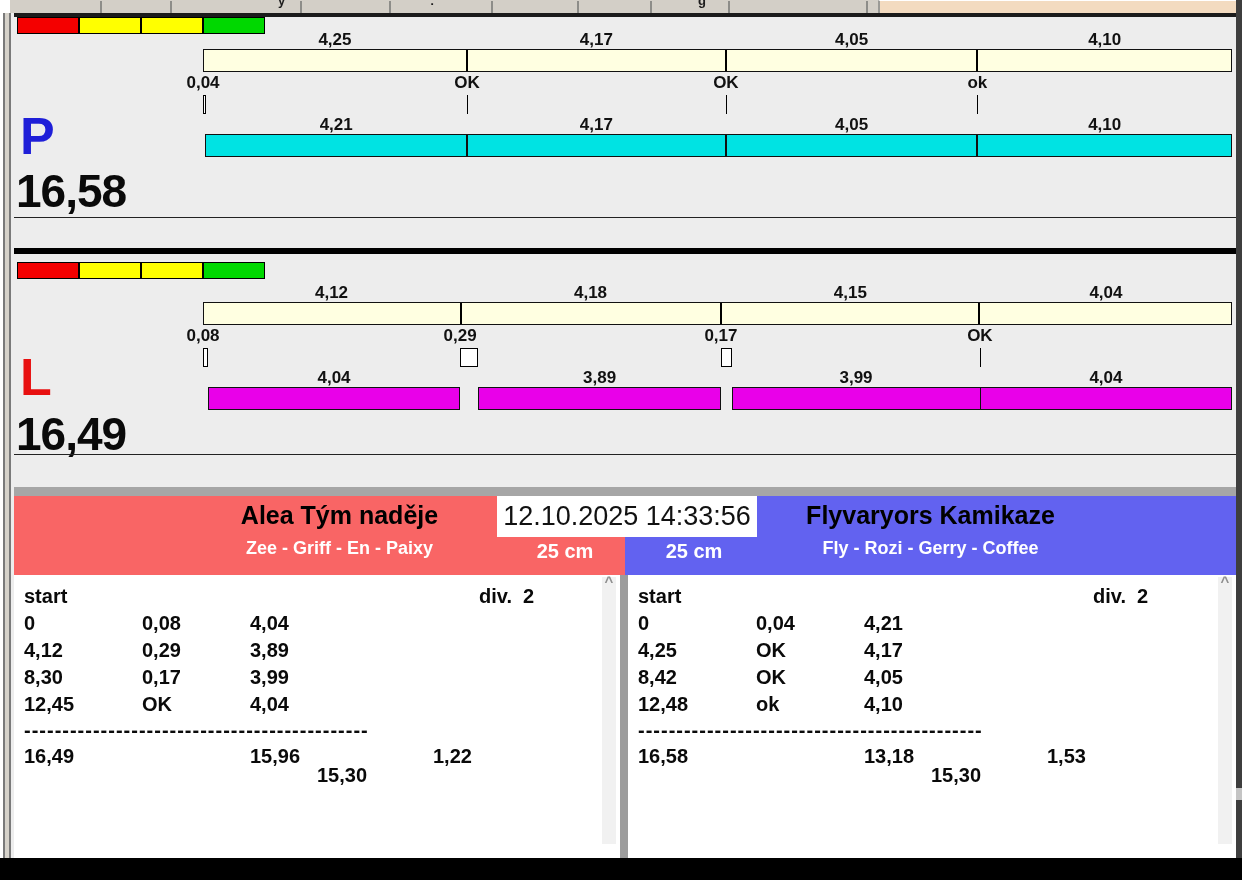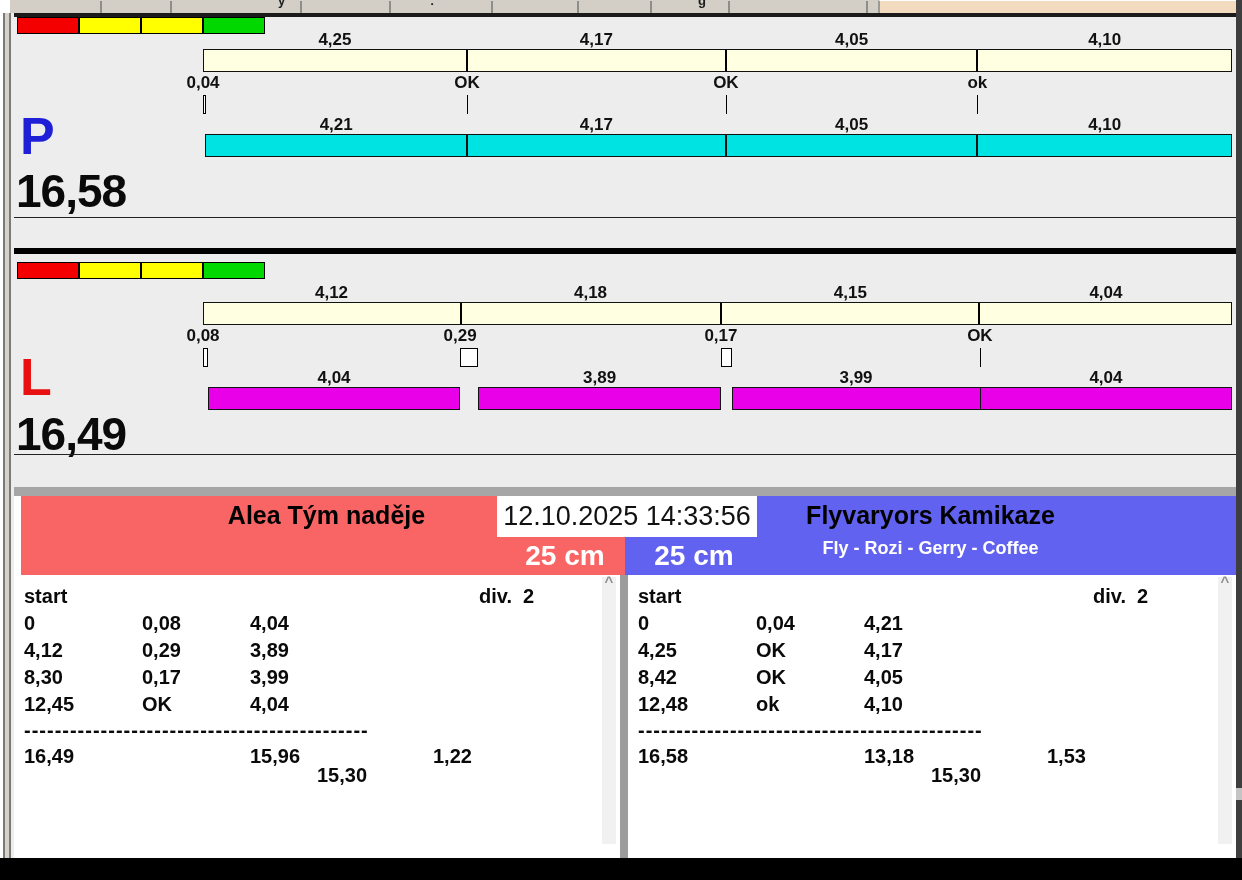--- a/index.html
+++ b/index.html
@@ -43,26 +43,26 @@
   .split-bar{position:absolute;top:18px;left:0;right:0;height:23px;background:#FFFFE1;border:1px solid #111;box-sizing:border-box;}
   .split-bar .divider{position:absolute;top:0;bottom:0;width:2px;background:#000;}
   .markers{top:64px;height:19px;}
   .markers .box{position:absolute;top:0;height:19px;background:#fff;border:1px solid #000;box-sizing:border-box;}
   .markers .tick{position:absolute;top:0;width:1px;height:19px;background:#000;}
   .dog-bar-row{top:103px;height:23px;}
   .dog-bar-row .dogseg{position:absolute;top:0;height:23px;border:1px solid #111;box-sizing:border-box;}
   
   .panel{position:relative;height:362px;background:#fff;}
   .hdr{position:absolute;top:0;height:79px;text-align:center;}
-  .hdr-0{left:7px;width:611px;} .hdr-1{left:611px;width:611px;}
+  .hdr-0{left:0;width:611px;padding-left:20px;} .hdr-1{left:611px;width:611px;}
   .team-name{margin-top:5px;font-size:25px;font-weight:bold;color:#000;}
   .team-members{margin-top:8px;font-size:18px;font-weight:bold;color:#fff;}
   .ts-box{position:absolute;left:483px;top:0;width:260px;height:41px;background:#fff;
           text-align:center;font-size:27px;color:#111;line-height:40px;white-space:nowrap;}
-  .badge{position:absolute;top:44px;width:84px;text-align:center;font-size:28px;font-weight:bold;color:#fff;}
+  .badge{position:absolute;top:44px;width:84px;text-align:center;font-size:20px;font-weight:bold;color:#fff;}
   .badge-0{left:509px;} .badge-1{left:638px;}
   .rtable{position:absolute;top:79px;height:283px;background:#fff;font-size:20px;font-weight:bold;color:#0a0a0a;overflow:hidden;}
   .rtable-0{left:0;width:606px;} .rtable-1{left:614px;width:608px;}
   .tdivider{position:absolute;left:606px;top:79px;width:8px;height:283px;background:#9c9c9c;}
   .trow{position:absolute;left:0;right:22px;height:27px;line-height:27px;}
   .trow span{position:absolute;white-space:pre;}
   .c1{left:10px;} .c2{left:128px;} .c3{left:236px;} .c4{left:303px;margin-top:19px;} .c5{left:419px;} .dv{left:465px;}
   .dashes{letter-spacing:1px;}
   .scrollbar{position:absolute;right:4px;top:2px;bottom:14px;width:14px;background:#F1F1F1;text-align:center;}
   .scrollbar .up{display:block;margin-top:-2px;font-size:15px;font-weight:bold;color:#8f8f8f;line-height:14px;}
@@ -190,20 +190,21 @@
       <div class="lane-letter" style="color: rgb(232, 16, 16);">L</div>
       <div class="lane-total">16,49</div>
       <div class="baseline"></div>
     </section>
 
     <div class="graystrip"></div>
 
     <div class="panel">
       <div class="hdr hdr-0" style="background: rgb(249, 101, 101);">
         <div class="team-name">Alea Tým naděje</div>
+        <div class="team-members">Zee - Griff - En - Paixy</div>
       </div>
       <div class="hdr hdr-1" style="background: rgb(98, 98, 240);">
         <div class="team-name">Flyvaryors Kamikaze</div>
         <div class="team-members">Fly - Rozi - Gerry - Coffee</div>
       </div>
       <div class="ts-box">12.10.2025 14:33:56</div>
       <div class="badge badge-0">25 cm</div>
       <div class="badge badge-1">25 cm</div>
 
       <div class="rtable rtable-0">

